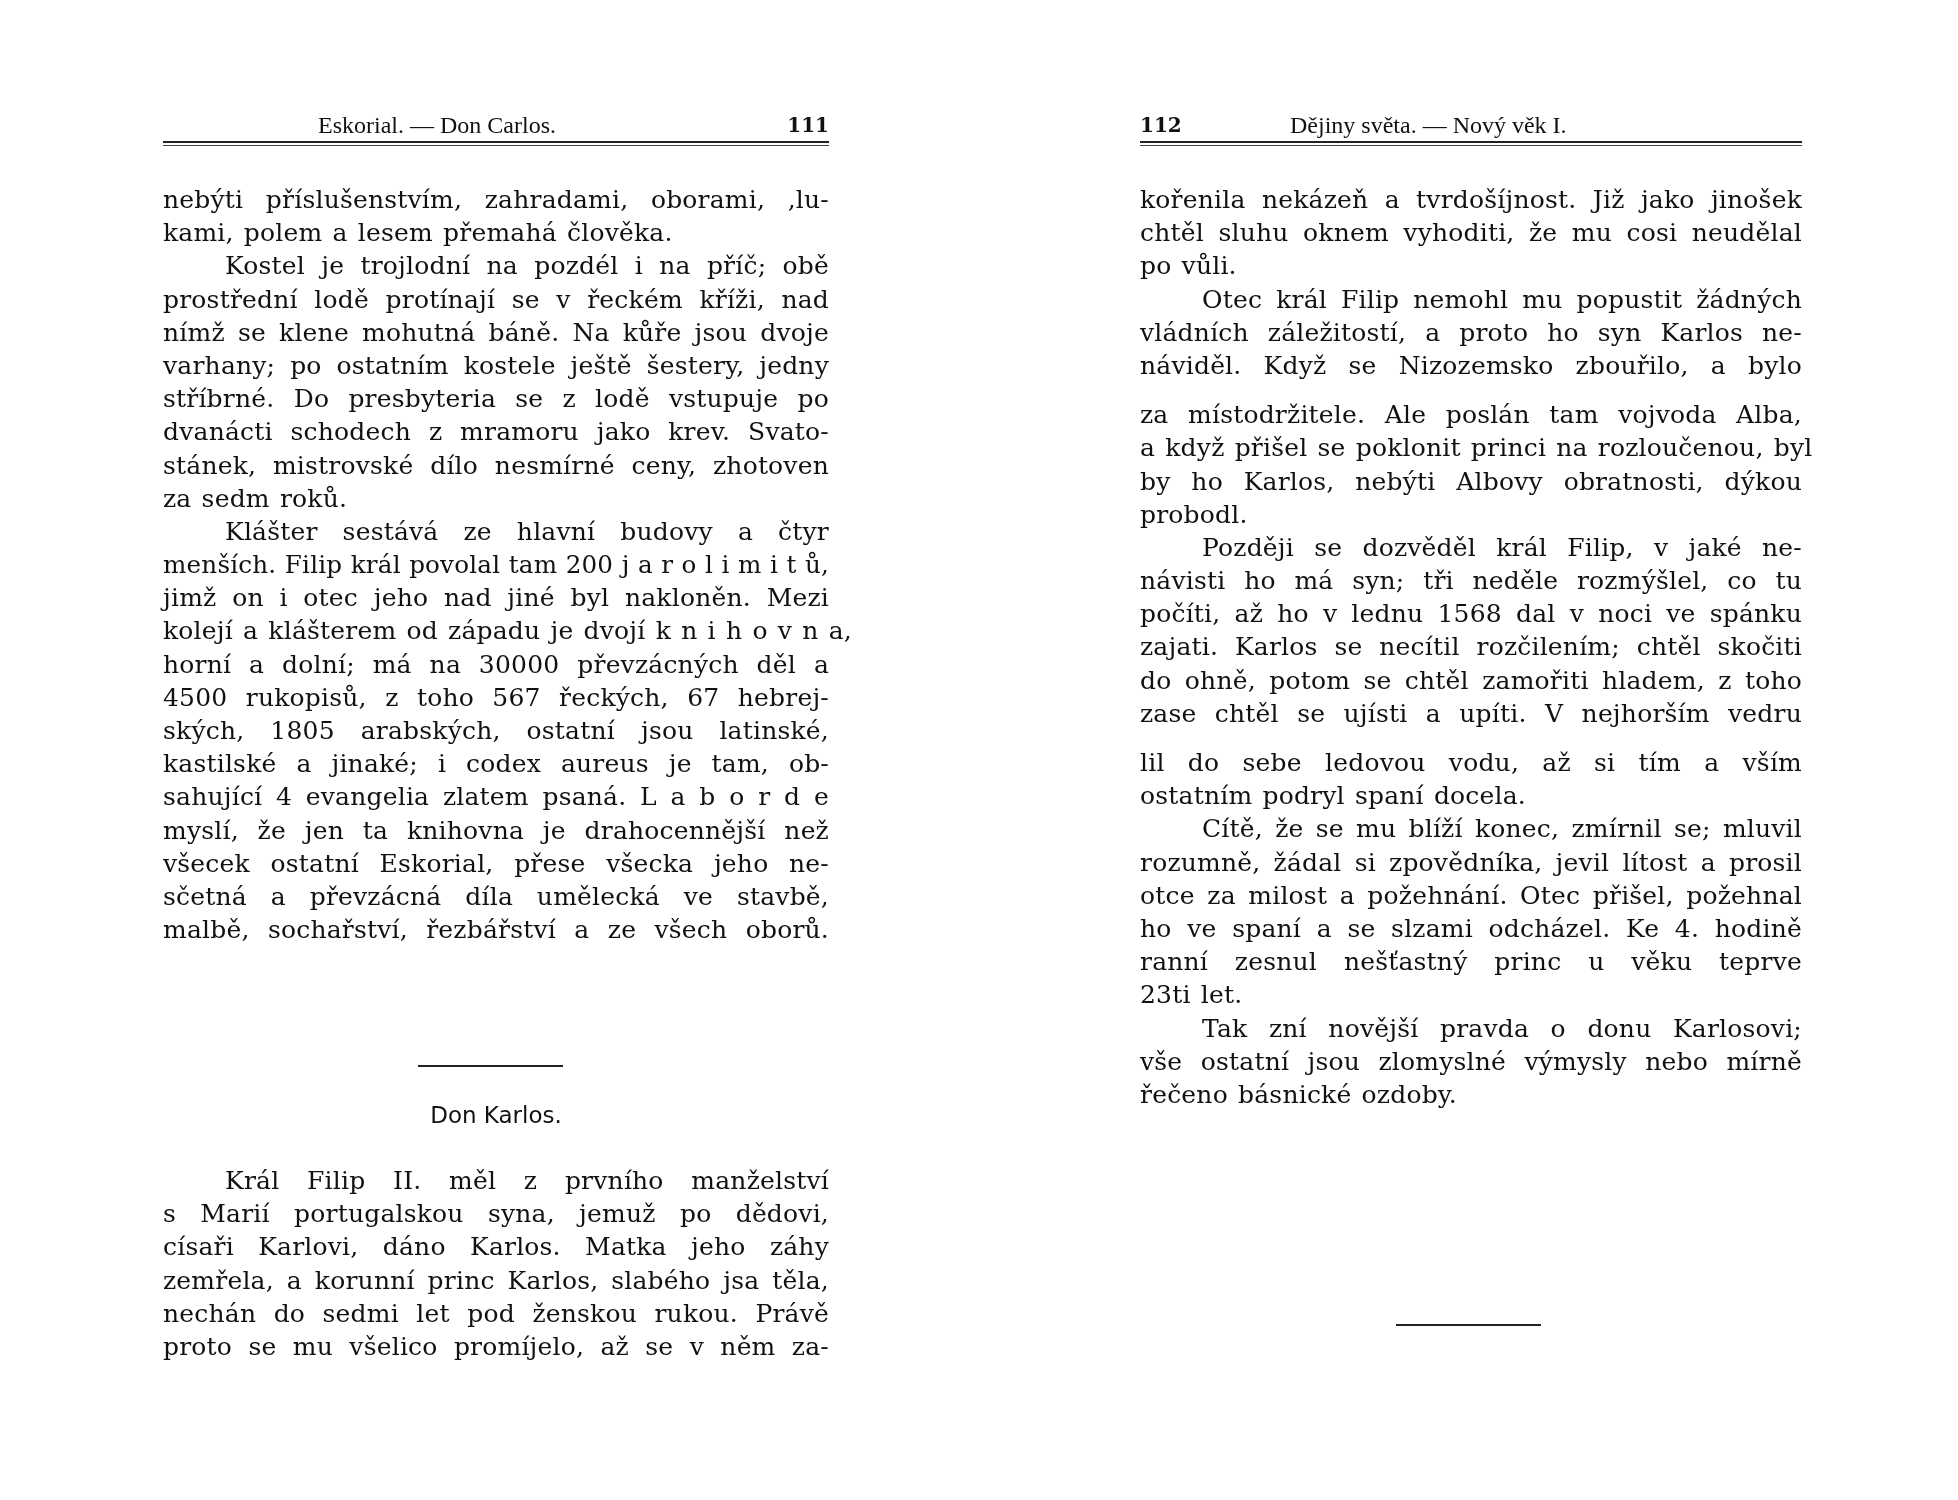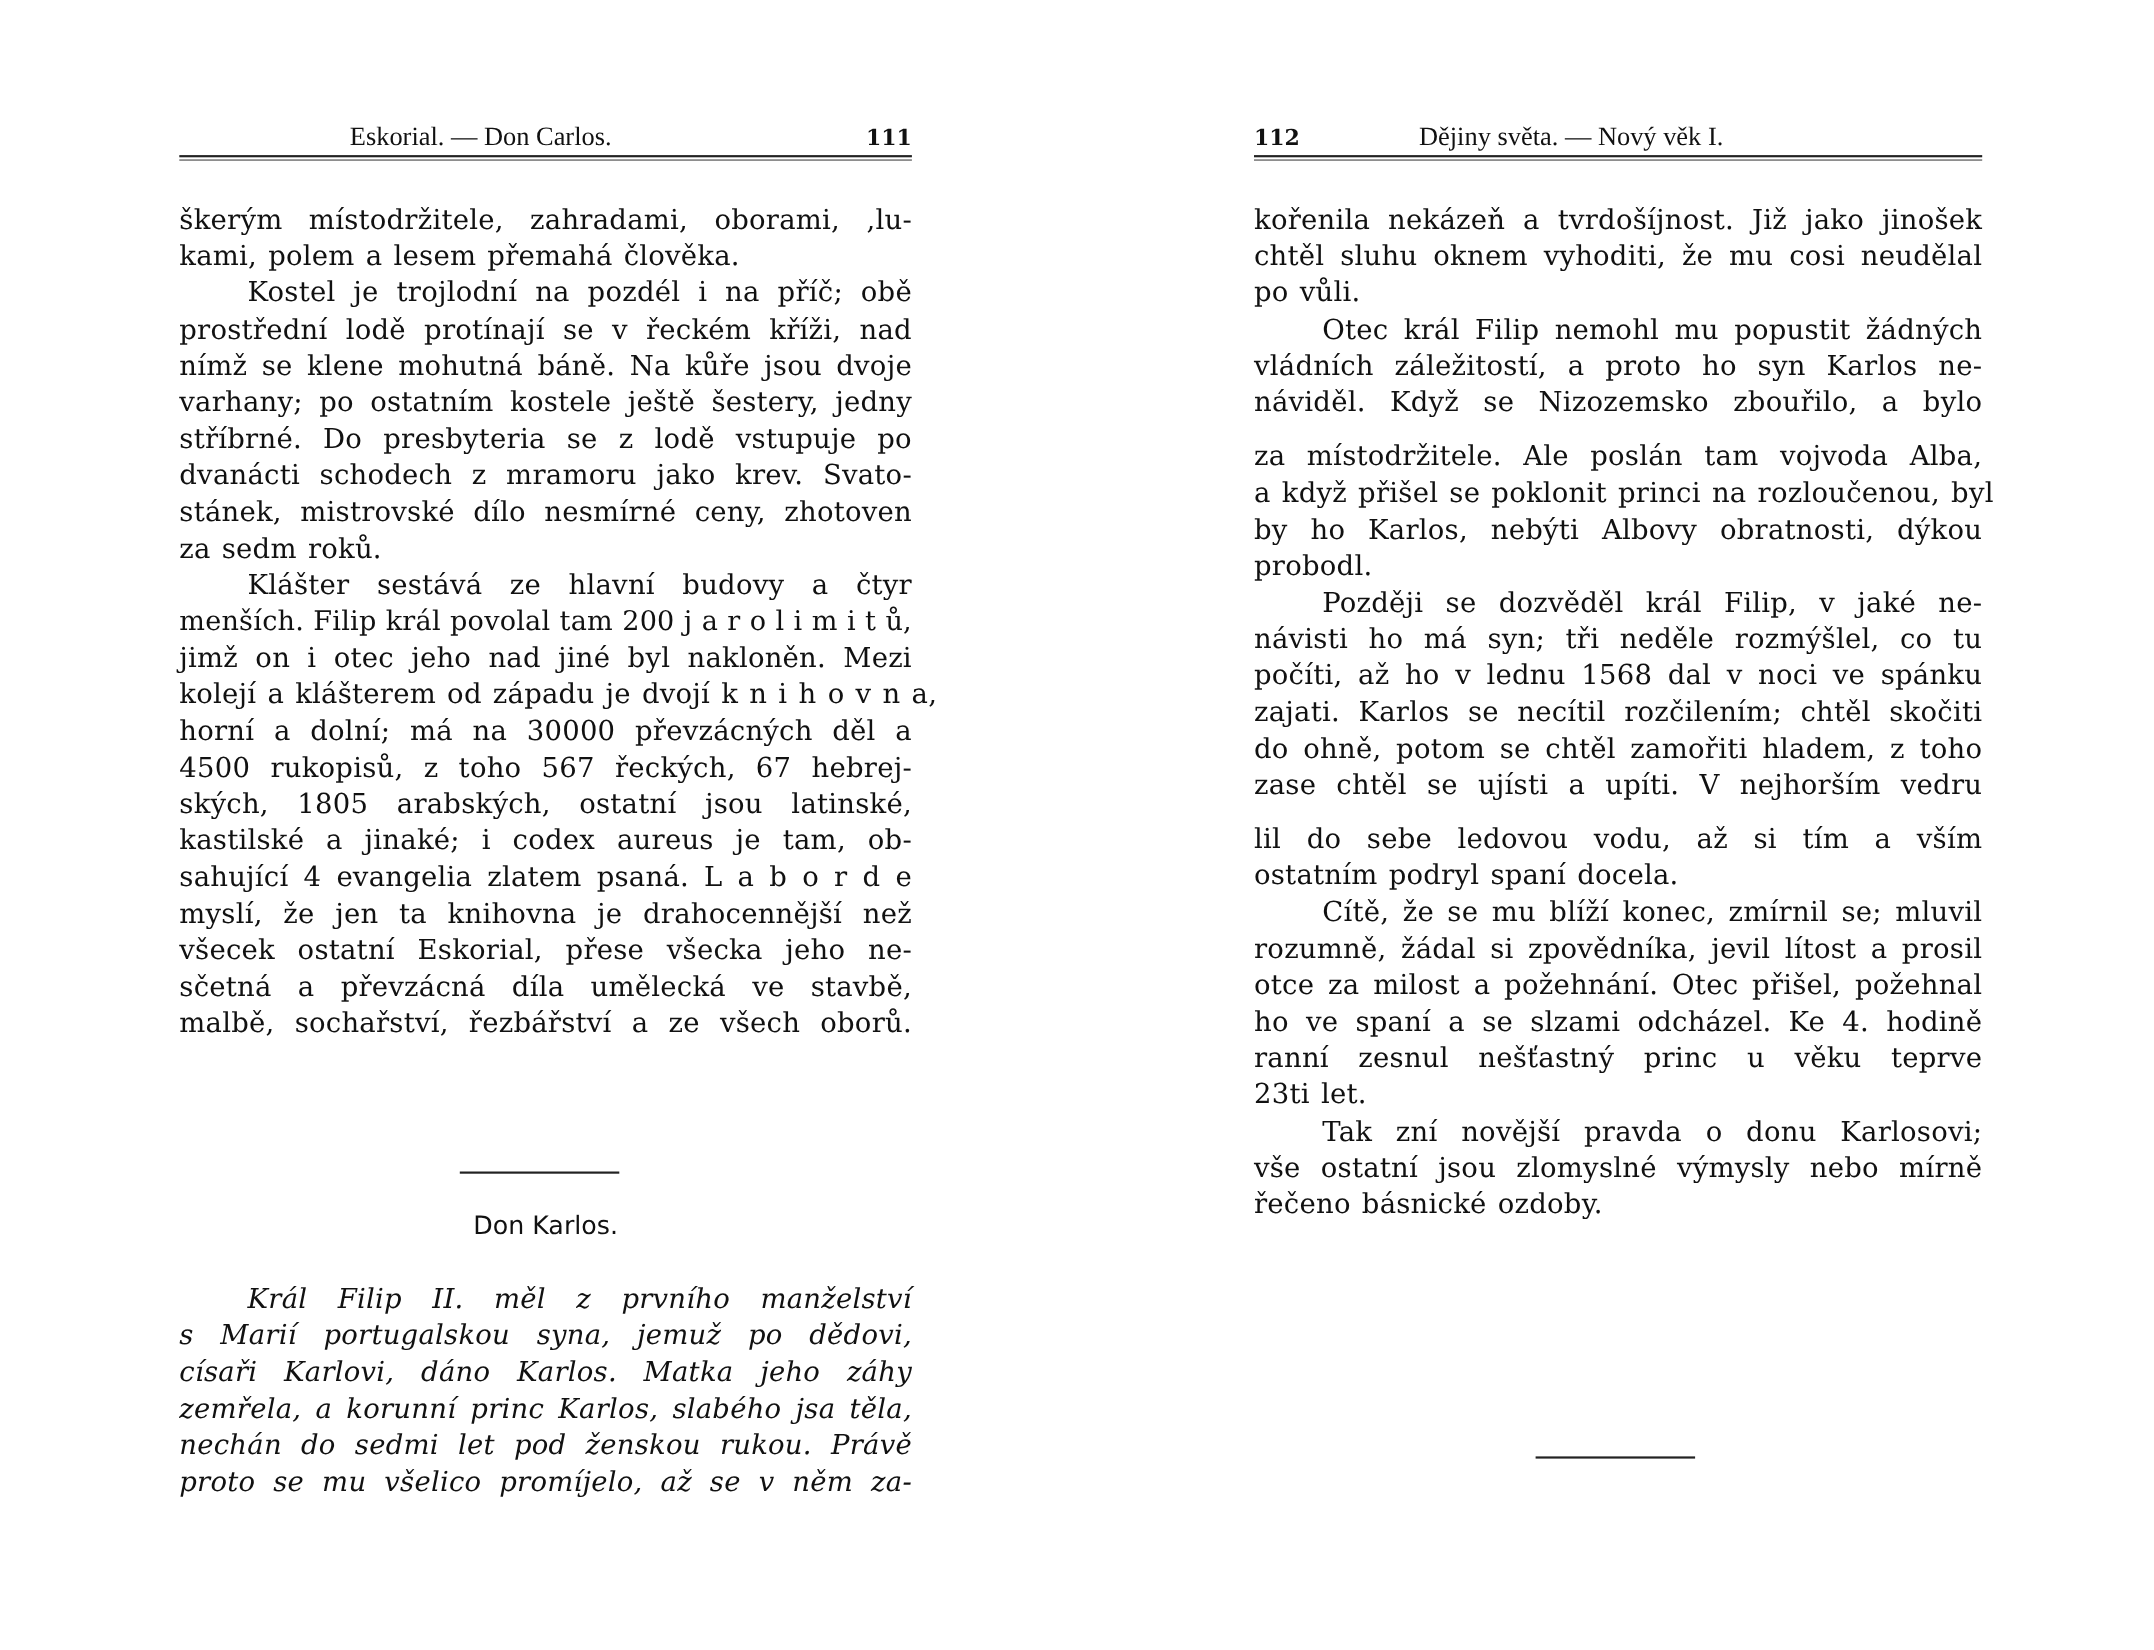--- a/index.html
+++ b/index.html
@@ -27,21 +27,21 @@
   <div class="running-head">
     <span class="title" style="left:155px;">Eskorial. — Don Carlos.</span>
     <span class="num" style="right:0;">111</span>
   </div>
   <div class="head-rule">
       <div class="l1"></div>
       <div class="l2"></div>
     </div>
 
   <div class="body" id="left-body-a">
-      <div class="line" style="display: block;">škerým místodržitele, zahradami, oborami, ,lu-</div>
+      <div class="line" style="display: block;">nebýti příslušenstvím, zahradami, oborami, ,lu-</div>
       <div class="line last" style="display: block;">kami, polem a lesem přemahá člověka.</div>
       <div class="line indent" style="display: block;">Kostel je trojlodní na pozdél i na příč; obě</div>
       <div class="line" style="display: block;">prostřední lodě protínají se v řeckém kříži, nad</div>
       <div class="line" style="display: block;">nímž se klene mohutná báně. Na kůře jsou dvoje</div>
       <div class="line" style="display: block;">varhany; po ostatním kostele ještě šestery, jedny</div>
       <div class="line" style="display: block;">stříbrné. Do presbyteria se z lodě vstupuje po</div>
       <div class="line" style="display: block;">dvanácti schodech z mramoru jako krev. Svato-</div>
       <div class="line" style="display: block;">stánek, mistrovské dílo nesmírné ceny, zhotoven</div>
       <div class="line last" style="display: block;">za sedm roků.</div>
       <div class="line indent" style="display: block;">Klášter sestává ze hlavní budovy a čtyr</div>
@@ -55,21 +55,21 @@
       <div class="line" style="display: block;">sahující 4 evangelia zlatem psaná. L a b o r d e</div>
       <div class="line" style="display: block;">myslí, že jen ta knihovna je drahocennější než</div>
       <div class="line" style="display: block;">všecek ostatní Eskorial, přese všecka jeho ne-</div>
       <div class="line" style="display: block;">sčetná a převzácná díla umělecká ve stavbě,</div>
       <div class="line" style="display: block;">malbě, sochařství, řezbářství a ze všech oborů.</div>
     </div>
 
   <div class="sep" style="top:1065px; left:255px; width:145px;"></div>
   <div class="section-heading" style="top:1095px; left:0; right:0;">Don Karlos.</div>
 
-  <div class="body" id="left-body-b" style="top:1164px;font-style:italic;">
+  <div class="body" id="left-body-b" style="top:1164px;">
       <div class="line indent" style="display: block;">Král Filip II. měl z prvního manželství</div>
       <div class="line" style="display: block;">s Marií portugalskou syna, jemuž po dědovi,</div>
       <div class="line" style="display: block;">císaři Karlovi, dáno Karlos. Matka jeho záhy</div>
       <div class="line" style="display: block;">zemřela, a korunní princ Karlos, slabého jsa těla,</div>
       <div class="line" style="display: block;">nechán do sedmi let pod ženskou rukou. Právě</div>
       <div class="line" style="display: block;">proto se mu všelico promíjelo, až se v něm za-</div>
     </div>
 </div>
 
 <div class="page right">

